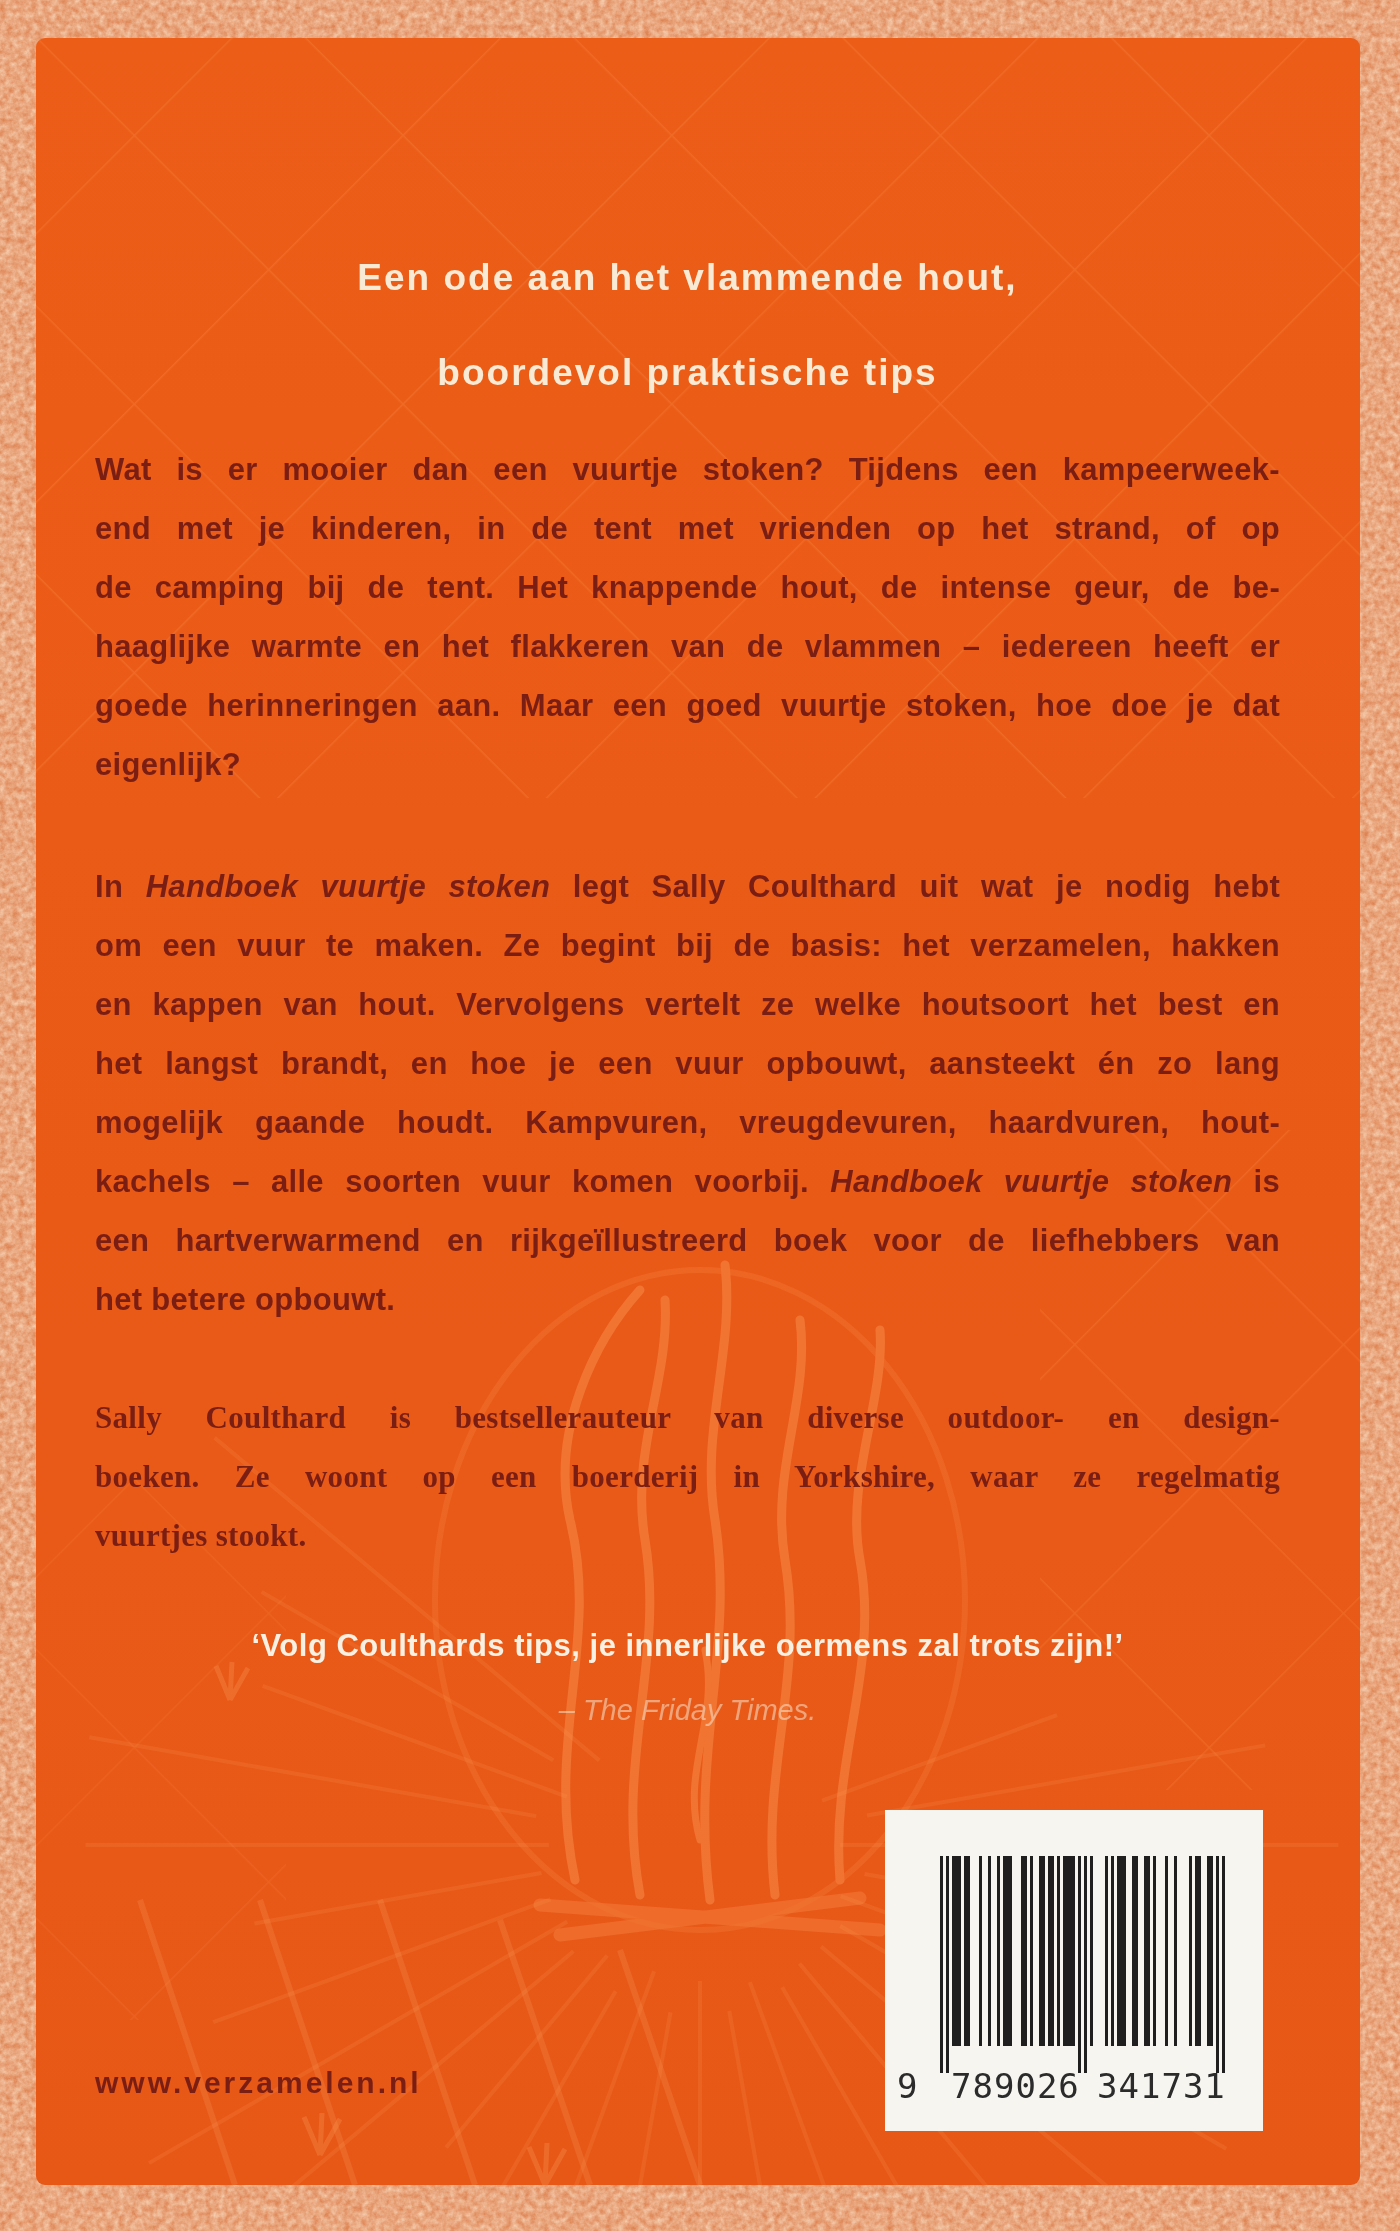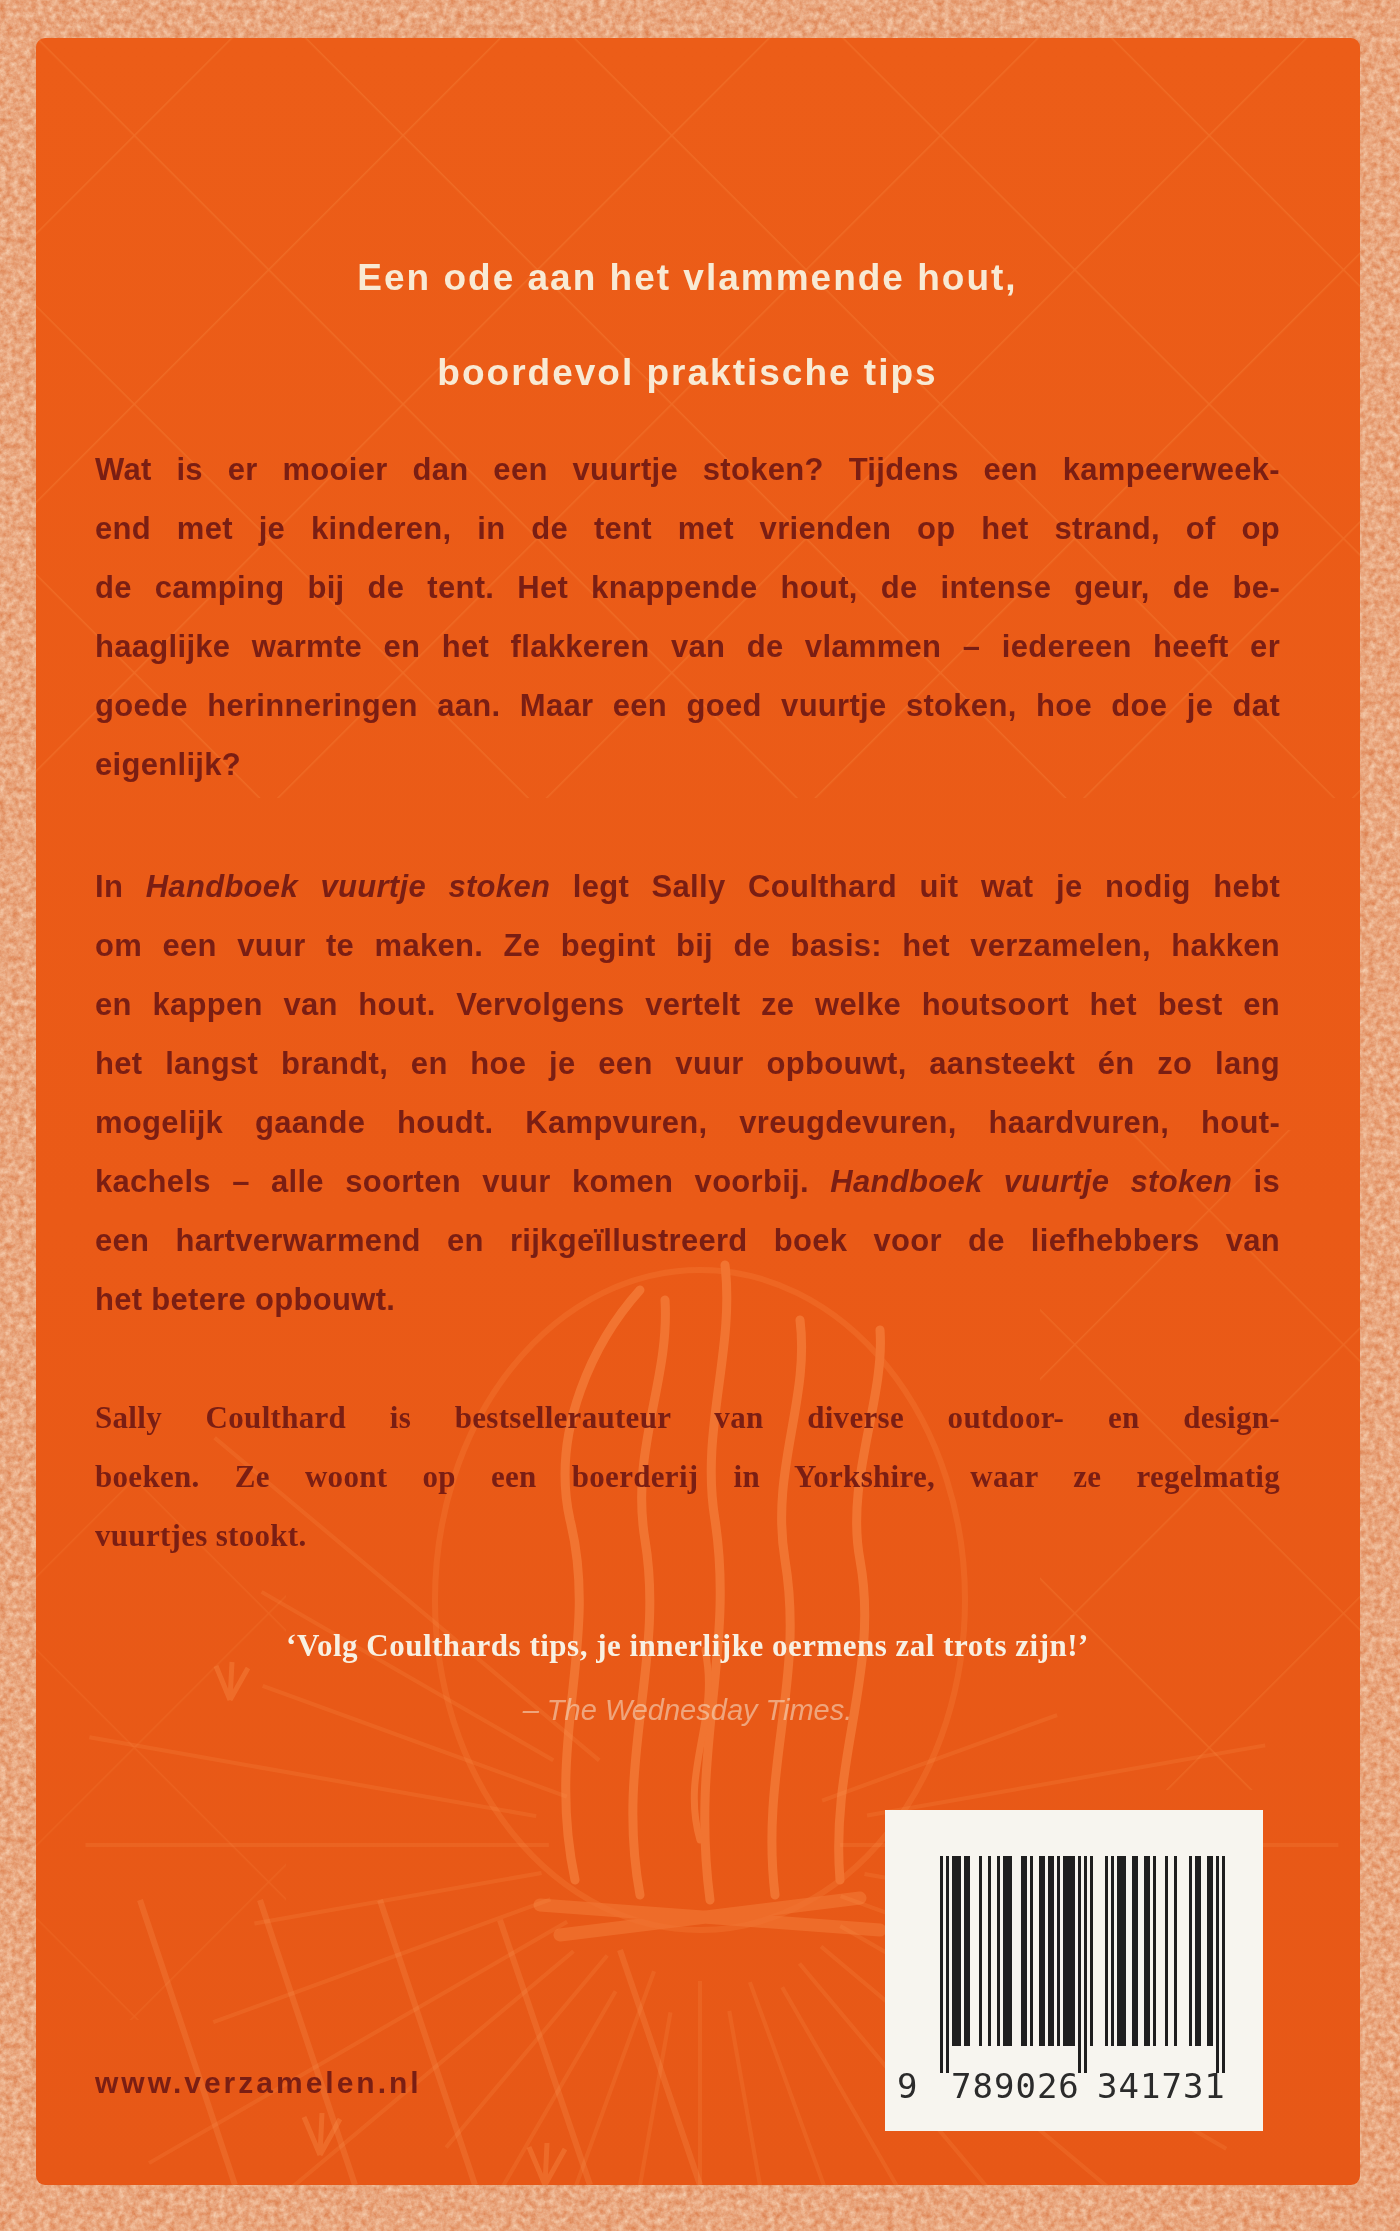--- a/index.html
+++ b/index.html
@@ -22,21 +22,21 @@
   .h-line{height:95px;line-height:95px;}
   .para{
     position:absolute;left:95px;width:1185px;
     color:#7A1E13;font-size:31px;font-weight:bold;letter-spacing:.3px;
   }
   .line{height:59px;line-height:59px;text-align:justify;text-align-last:justify;}
   .line.last{text-align-last:left;}
   .line i{font-style:italic;}
   .quote{
     left:95px;width:1185px;top:1620px;text-align:center;
-    color:#F8F0E2;font-size:31px;font-weight:bold;letter-spacing:.5px;font-family:Liberation Serif, serif;
+    color:#F8F0E2;font-size:31px;font-weight:bold;letter-spacing:.5px;
   }
   .attribution{
     left:95px;width:1185px;top:1686px;text-align:center;
     color:#F5E3CF;opacity:.55;font-size:29px;font-style:italic;
   }
   .website{
     left:95px;top:2058px;color:#7A1E13;font-size:30px;font-weight:bold;letter-spacing:3px;
   }
   .barcode-box{
     left:885px;top:1802px;width:378px;height:321px;background:#F7F5EF;
@@ -167,21 +167,21 @@
           <div class="line last">het betere opbouwt.</div>
         </div>
         <div class="para" style="top: 1380px; font-family: Liberation Serif, serif;">
           <div class="line">Sally Coulthard is bestsellerauteur van diverse outdoor- en design-</div>
           <div class="line">boeken. Ze woont op een boerderij in Yorkshire, waar ze regelmatig</div>
           <div class="line last">vuurtjes stookt.</div>
         </div>
       </div>
 
     <div class="quote">‘Volg Coulthards tips, je innerlijke oermens zal trots zijn!’</div>
-    <div class="attribution">– The Wednesday Times.</div>
+    <div class="attribution">– The Friday Times.</div>
 
     <div class="website">www.verzamelen.nl</div>
 
     <div class="barcode-box">
       <svg id="barcode-svg" width="285" height="217">
           <rect x="0" y="0" width="3" height="217" fill="#1F1F1F"></rect>
           <rect x="6" y="0" width="3" height="217" fill="#1F1F1F"></rect>
           <rect x="12" y="0" width="3" height="190" fill="#1F1F1F"></rect>
           <rect x="15" y="0" width="3" height="190" fill="#1F1F1F"></rect>
           <rect x="18" y="0" width="3" height="190" fill="#1F1F1F"></rect>

